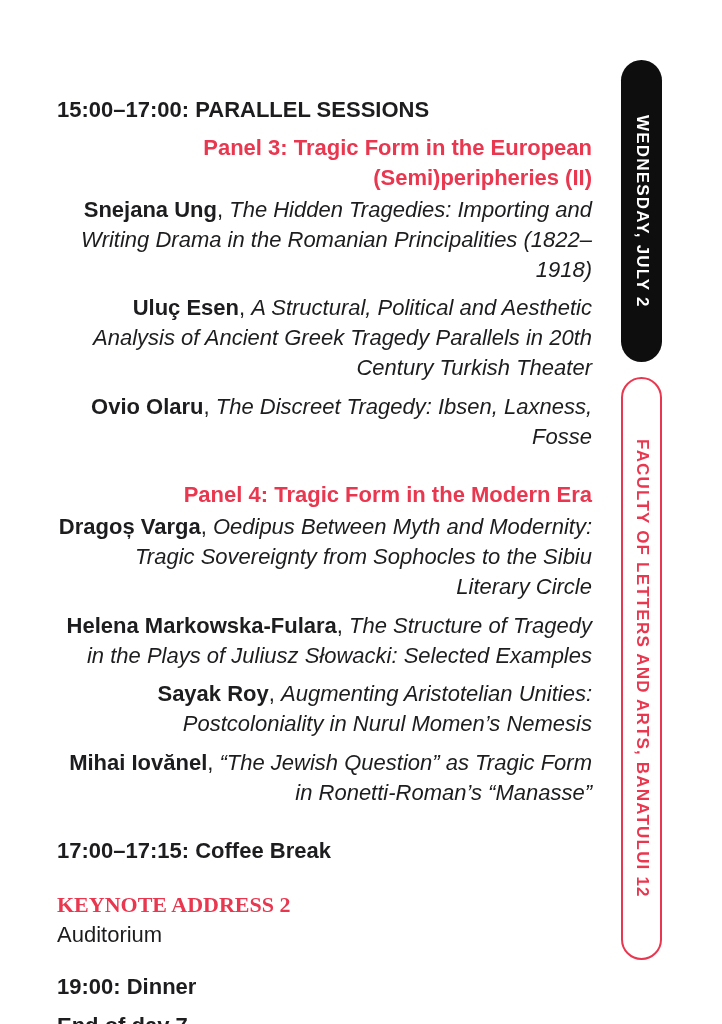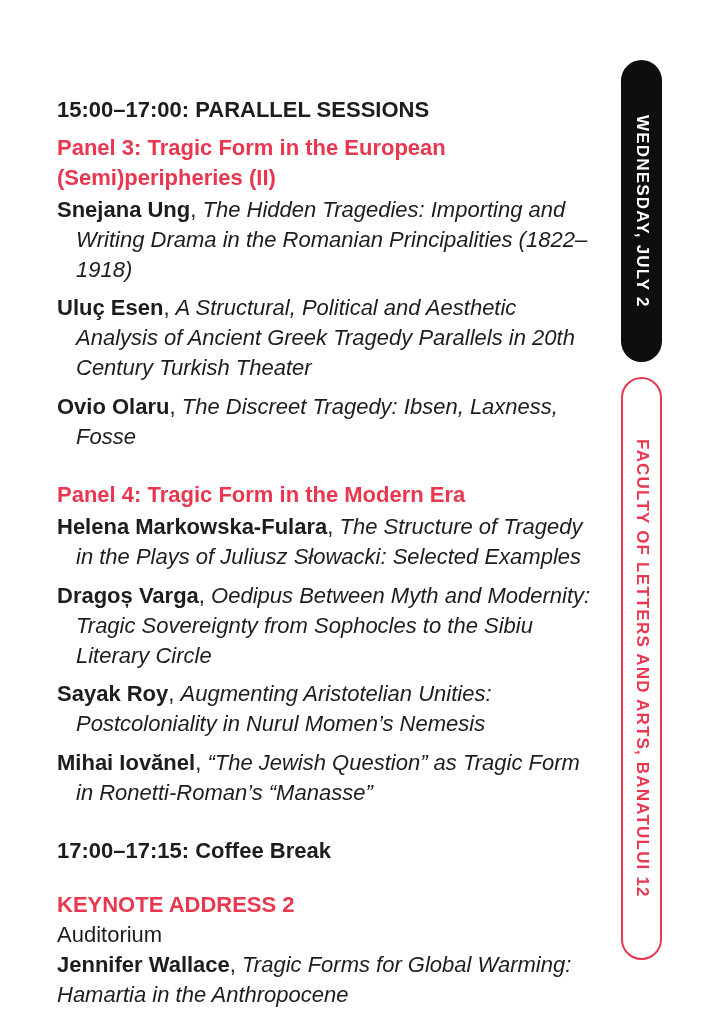--- a/index.html
+++ b/index.html
@@ -15,30 +15,30 @@
     background:var(--page_bg);
     font-family:"Liberation Sans",sans-serif;
     color:var(--text);
   }
   .content{
     position:absolute;left:57px;top:47px;width:535px;
     font-size:22px;line-height:1.36;margin-top:48px;
   }
   p{margin:0;}
   .schedule-header{font-weight:bold;margin:0 0 8px;}
-  .panel{margin:0 0 28px;}
+  .panel{margin:0 0 28px;text-align:right;}
   .panel-title{font-weight:bold;color:var(--accent);margin:0 0 2px;}
   .room{margin:0 0 10px;}
   .talk{margin:0 0 9px;padding-left:19px;text-indent:-19px;}
   .talk .speaker{font-weight:bold;}
   .talk .title{font-style:italic;}
   .coffee{font-weight:bold;margin:8px 0 24px;}
   .keynote{margin:0 0 22px;}
   .keynote-time{font-weight:bold;}
-  .keynote-heading{font-weight:bold;color:var(--accent);}
+  .keynote-heading{font-weight:bold;color:var(--accent);font-family:Liberation Serif, serif;}
   .keynote-talk .speaker{font-weight:bold;}
   .keynote-talk .title{font-style:italic;}
   .dinner{font-weight:bold;margin:0 0 9px;}
   .end-day{font-weight:bold;}
   .banner{
     position:absolute;right:60px;width:41px;
     display:flex;align-items:center;justify-content:center;
     border-radius:22px;
   }
   .banner-text{
@@ -66,35 +66,34 @@
 
 
     <p class="talk"><span class="speaker">Uluç Esen</span><span class="sep">, </span><span class="title">A Structural, Political and Aesthetic Analysis of Ancient Greek Tragedy Parallels in 20th Century Turkish Theater</span></p>
 
     <p class="talk"><span class="speaker">Ovio Olaru</span><span class="sep">, </span><span class="title">The Discreet Tragedy: Ibsen, Laxness, Fosse</span></p>
   </div>
 
   <div class="panel">
     <p class="panel-title">Panel 4: Tragic Form in the Modern Era</p>
 
+    <p class="talk"><span class="speaker">Dragoș Varga</span><span class="sep">, </span><span class="title">Oedipus Between Myth and Modernity: Tragic Sovereignty from Sophocles to the Sibiu Literary Circle</span></p>
+
     <p class="talk"><span class="speaker">Helena Markowska-Fulara</span><span class="sep">, </span><span class="title">The Structure of Tragedy in the Plays of Juliusz Słowacki: Selected Examples</span></p>
-
-    <p class="talk"><span class="speaker">Dragoș Varga</span><span class="sep">, </span><span class="title">Oedipus Between Myth and Modernity: Tragic Sovereignty from Sophocles to the Sibiu Literary Circle</span></p>
 
     <p class="talk"><span class="speaker">Sayak Roy</span><span class="sep">, </span><span class="title">Augmenting Aristotelian Unities: Postcoloniality in Nurul Momen’s Nemesis</span></p>
 
     <p class="talk"><span class="speaker">Mihai Iovănel</span><span class="sep">, </span><span class="title">“The Jewish Question” as Tragic Form in Ronetti-Roman’s “Manasse”</span></p>
   </div>
 
   <p class="coffee">17:00–17:15: Coffee Break</p>
 
   <div class="keynote">
     <p class="keynote-heading">KEYNOTE ADDRESS 2</p>
     <p class="keynote-venue">Auditorium</p>
-    <p class="keynote-talk"><span class="speaker">Jennifer Wallace</span><span class="sep">, </span><span class="title">Tragic Forms for Global Warming: Hamartia in the Anthropocene</span></p>
   </div>
 
   <p class="dinner">19:00: Dinner</p>
 
   <p class="end-day">End of day 7</p>
 
 </div>
 
 <div class="banner banner-day">
   <span class="banner-text">WEDNESDAY, JULY 2</span>

